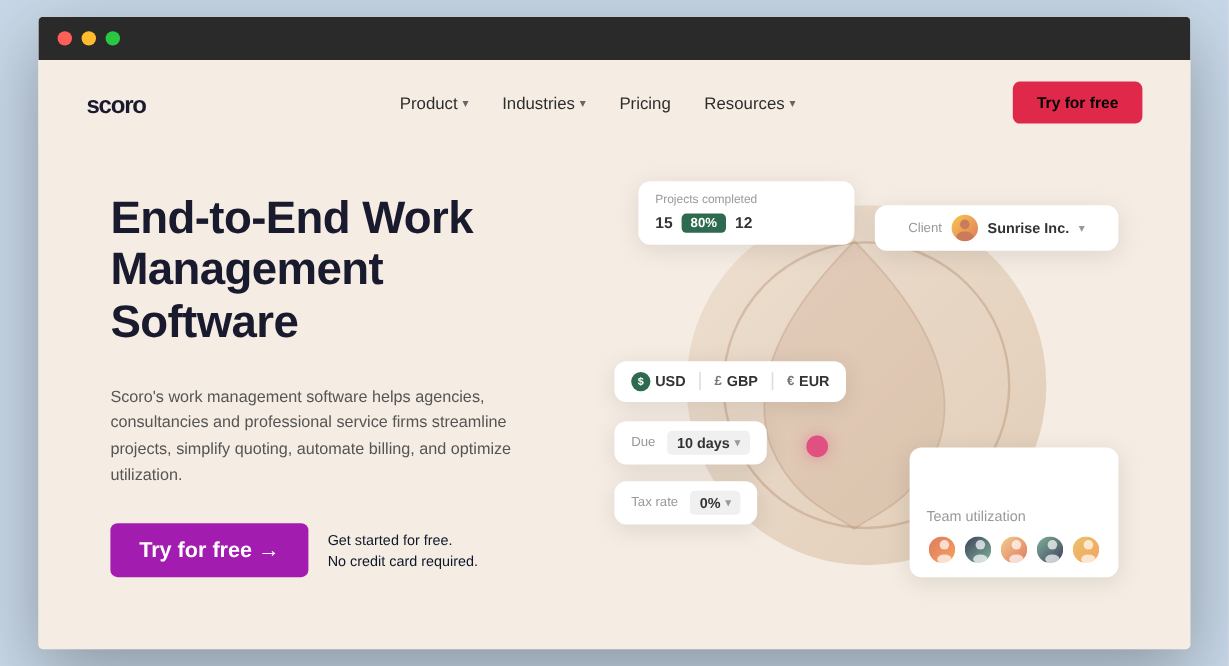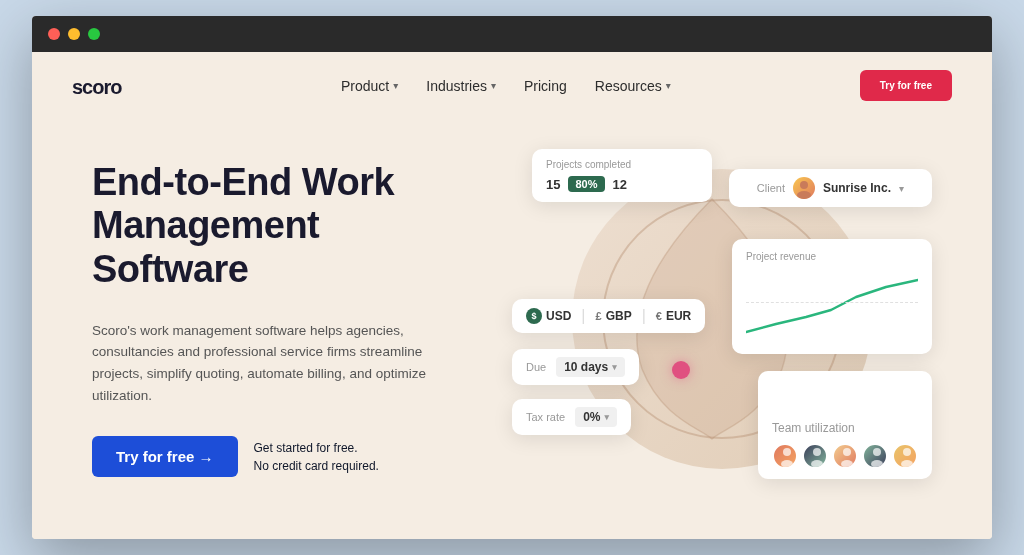--- a/index.html
+++ b/index.html
@@ -63,25 +63,25 @@
       gap: 4px;
       font-weight: 500;
       justify-content: center;
     }
     .nav-link .chevron {
       font-size: 10px;
       color: #666;
     }
     .nav-cta {
       background: #e0294a;
-      color: #ffffff;
+      color: #000000;
       border: none;
       padding: 10px 20px;
       border-radius: 6px;
-      font-size: 10px;
+      font-size: 13px;
       font-weight: 600;
       cursor: pointer;
     }
 
     
     .hero {
       display: flex;
       align-items: center;
       padding: 20px 60px 40px 60px;
       gap: 40px;
@@ -104,26 +104,26 @@
       line-height: 1.6;
       margin-bottom: 30px;
       max-width: 340px;
     }
     .hero-cta-row {
       display: flex;
       align-items: center;
       gap: 16px;
     }
     .hero-cta-btn {
-      background: #1d4ed8;
+      background: #a21caf;
       color: white;
       border: none;
       padding: 12px 24px;
       border-radius: 6px;
-      font-size: 15px;
+      font-size: 18px;
       font-weight: 600;
       cursor: pointer;
       display: flex;
       align-items: center;
       gap: 8px;
     }
     .hero-cta-note {
       font-size: 12px;
       color: #0f172a;
       line-height: 1.5;
@@ -173,21 +173,20 @@
       left: 20px;
       width: 180px;
     }
     .card-label {
       font-size: 10px;
       color: #999;
       margin-bottom: 6px;
     }
     .projects-stats {
       display: flex;
-      align-items: center;
       gap: 8px;
     }
     .stat-num {
       font-size: 13px;
       font-weight: 600;
       color: #333;
     }
     .stat-badge {
       background: #2d6a4f;
       color: white;
@@ -478,29 +477,20 @@
         </div>
 
         <div class="ui-card card-tax">
           <span class="tax-label">Tax rate</span>
           <div class="tax-badge">
             <span>0%</span>
             <span style="font-size:9px;color:#999;">▾</span>
           </div>
         </div>
 
-        <div class="ui-card card-revenue">
-          <div class="revenue-title">Project revenue</div>
-          <div class="chart-area">
-            <div class="chart-dashed-line"></div>
-            <svg class="chart-svg" viewBox="0 0 172 70" preserveAspectRatio="none">
-              <polyline points="0,60 30,52 60,45 85,38 110,25 140,15 172,8" fill="none" stroke="#2ab67d" stroke-width="2.5" stroke-linecap="round" stroke-linejoin="round"></polyline>
-            </svg>
-          </div>
-        </div>
 
         <div class="ui-card card-team">
           <div class="team-title">Team utilization</div>
           <div class="team-avatars">
             <div class="team-avatar avatar-1">
               <svg width="26" height="26">
                   <circle cx="13" cy="9" r="4" fill="rgba(255,255,255,0.7)"></circle>
                   <ellipse cx="13" cy="21" rx="6" ry="4" fill="rgba(255,255,255,0.7)"></ellipse>
                 </svg>
             </div>

